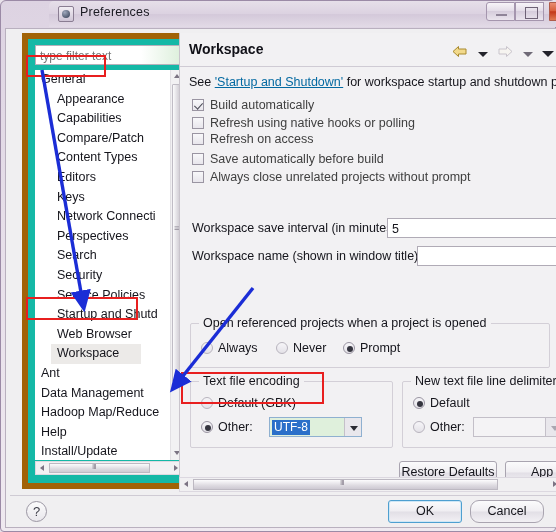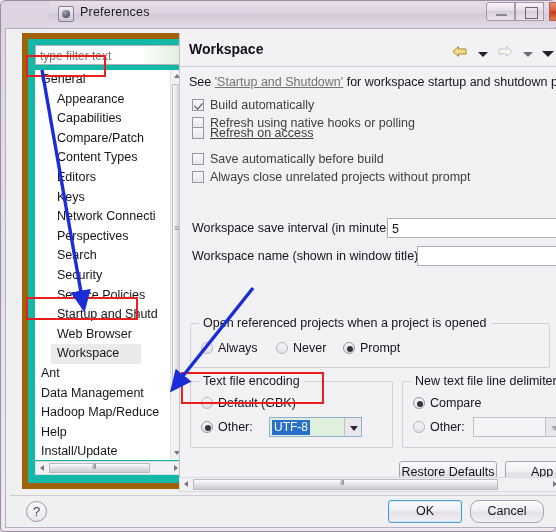--- a/index.html
+++ b/index.html
@@ -201,21 +201,21 @@
   .chev.dim { border-top-color: #4a4a55; }
   #header-rule {
     position: absolute; left: 0; top: 33px;
     width: 100%; height: 1px; background: #cfcbd4;
   }
   #see-line {
     position: absolute; left: 9px; top: 42px;
     font-size: 12.5px; color: #15151c; white-space: nowrap;
   }
   #see-line a {
-    color: #737373; text-decoration: underline;
+    color: #0369a1; text-decoration: underline;
   }
 
   .cb-row {
     position: absolute; left: 12px;
     font-size: 12.5px; color: #404040; white-space: nowrap;
   }
   .cbox {
     display: inline-block; width: 12px; height: 12px;
     border: 1px solid #9a95a2;
     background: linear-gradient(to bottom,#f8f8fa,#e8e6ec);
@@ -449,21 +449,21 @@
 
       <div id="header-rule"></div>
 
       <div id="see-line">
         <span>See </span><a href="#">'Startup and Shutdown'</a><span> for workspace startup and shutdown prefer</span>
       </div>
 
       <div id="checkbox-list">
           <div class="cb-row" style="top: 65px;"><span class="cbox checked"></span><span>Build automatically</span></div>
           <div class="cb-row" style="top: 83px;"><span class="cbox"></span><span>Refresh using native hooks or polling</span></div>
-          <div class="cb-row" style="top: 93px; text-decoration: underline;"><span class="cbox"></span><span>Refresh on access</span></div>
+          <div class="cb-row" style="top: 99px;"><span class="cbox"></span><span>Refresh on access</span></div>
           <div class="cb-row" style="top: 119px;"><span class="cbox"></span><span>Save automatically before build</span></div>
           <div class="cb-row" style="top: 137px;"><span class="cbox"></span><span>Always close unrelated projects without prompt</span></div>
         </div>
 
       <div id="field-list">
           <div class="field-row" style="top: 188px;"><span>Workspace save interval (in minutes):</span><input type="text" class="tinput" value="5" style="left: 195px; top: -3px; width: 200px;"></div>
           <div class="field-row" style="top: 216px;"><span>Workspace name (shown in window title):</span><input type="text" class="tinput" style="left: 225px; top: -3px; width: 170px;"></div>
         </div>
 
       <div class="group" id="grp-ref" style="left:10px; top:290px; width:360px; height:45px;">
@@ -491,21 +491,21 @@
           <span class="cval">UTF-8</span>
           <span class="cbtn">
               <i></i>
             </span>
         </div>
       </div>
 
       <div class="group" id="grp-del" style="left:222px; top:348px; width:200px; height:67px;">
         <span class="glabel">New text file line delimiter</span>
         <div class="radio-row" style="left:10px; top:14px;">
-          <span class="radio on"></span><span>Compare</span>
+          <span class="radio on"></span><span>Default</span>
         </div>
         <div class="radio-row" style="left:10px; top:38px;">
           <span class="radio dim"></span><span>Other:</span>
         </div>
         <div class="combo disabled" style="left:70px; top:35px; width:90px;">
           <span class="cbtn">
               <i></i>
             </span>
         </div>
       </div>

